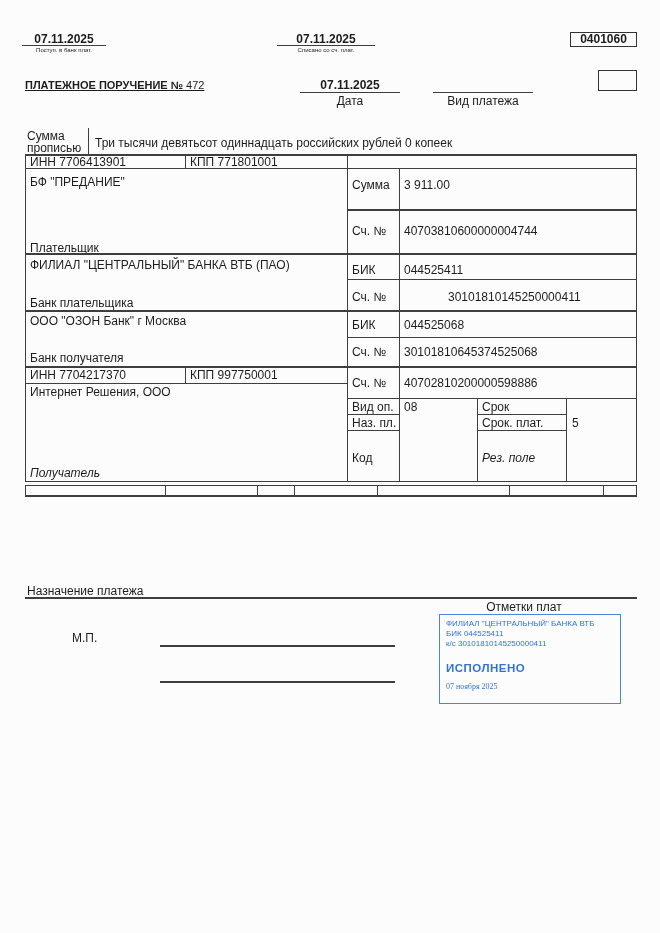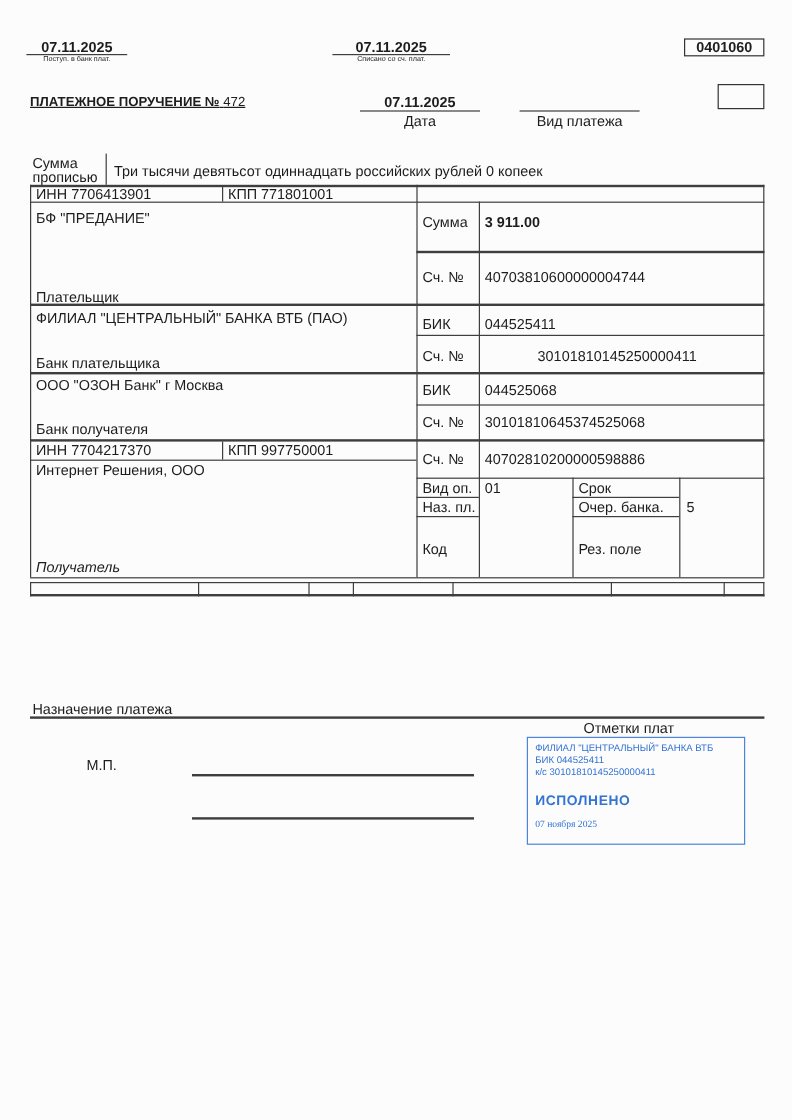--- a/index.html
+++ b/index.html
@@ -61,21 +61,21 @@
   <div class="t" style="left:30px;top:156px;">ИНН 7706413901</div>
   <div class="t" style="left:190px;top:156px;">КПП 771801001</div>
   <div class="vl" style="left:185px;top:155px;height:13px;"></div>
   <div class="hl" style="left:25px;top:168px;width:612px;"></div>
 
   <div class="t" style="left:30px;top:176px;">БФ "ПРЕДАНИЕ"</div>
   <div class="t" style="left:30px;top:242px;">Плательщик</div>
   <div class="hl hl2" style="left:25px;top:253px;width:612px;"></div>
 
   <div class="t" style="left:352px;top:179px;">Сумма</div>
-  <div class="t" style="left:404px;top:179px;font-weight:bold;">3 911.00</div>
+  <div class="t" style="left:404px;top:179px;">3 911.00</div>
   <div class="hl hl2" style="left:347px;top:209px;width:290px;"></div>
 
   <div class="t" style="left:352px;top:225px;">Сч. №</div>
   <div class="t" style="left:404px;top:225px;">40703810600000004744</div>
 
   <div class="t" style="left:30px;top:259px;">ФИЛИАЛ "ЦЕНТРАЛЬНЫЙ" БАНКА ВТБ (ПАО)</div>
   <div class="t" style="left:30px;top:297px;">Банк плательщика</div>
   <div class="t" style="left:352px;top:264px;">БИК</div>
   <div class="t" style="left:404px;top:264px;">044525411</div>
   <div class="hl" style="left:347px;top:279px;width:290px;"></div>
@@ -100,31 +100,31 @@
   <div class="t" style="left:30px;top:386px;">Интернет Решения, ООО</div>
   <div class="t" style="left:30px;top:467px;font-style:italic;">Получатель</div>
 
   <div class="t" style="left:352px;top:377px;">Сч. №</div>
   <div class="t" style="left:404px;top:377px;">40702810200000598886</div>
   <div class="hl" style="left:347px;top:398px;width:290px;"></div>
 
   <div class="vl" style="left:477px;top:398px;height:83px;"></div>
   <div class="vl" style="left:566px;top:398px;height:83px;"></div>
   <div class="t" style="left:352px;top:401px;">Вид оп.</div>
-  <div class="t" style="left:404px;top:401px;">01</div>
+  <div class="t" style="left:404px;top:401px;">08</div>
   <div class="t" style="left:482px;top:401px;">Срок</div>
   <div class="hl" style="left:347px;top:414px;width:52px;"></div>
   <div class="hl" style="left:477px;top:414px;width:89px;"></div>
   <div class="t" style="left:352px;top:417px;">Наз. пл.</div>
-  <div class="t" style="left:482px;top:417px;">Очер. банка.</div>
+  <div class="t" style="left:482px;top:417px;">Срок. плат.</div>
   <div class="t" style="left:572px;top:417px;">5</div>
   <div class="hl" style="left:347px;top:430px;width:52px;"></div>
   <div class="hl" style="left:477px;top:430px;width:89px;"></div>
   <div class="t" style="left:352px;top:452px;">Код</div>
-  <div class="t" style="left:482px;top:452px;">Рез. поле</div>
+  <div class="t" style="left:482px;top:452px;font-style:italic;">Рез. поле</div>
   <div class="hl" style="left:25px;top:481px;width:612px;"></div>
 
   <div class="hl" style="left:25px;top:485px;width:612px;"></div>
   <div class="hl hl2" style="left:25px;top:495px;width:612px;"></div>
   <div class="vl" style="left:25px;top:485px;height:12px;"></div>
   <div class="vl" style="left:165px;top:485px;height:12px;"></div>
   <div class="vl" style="left:257px;top:485px;height:12px;"></div>
   <div class="vl" style="left:294px;top:485px;height:12px;"></div>
   <div class="vl" style="left:377px;top:485px;height:12px;"></div>
   <div class="vl" style="left:509px;top:485px;height:12px;"></div>

